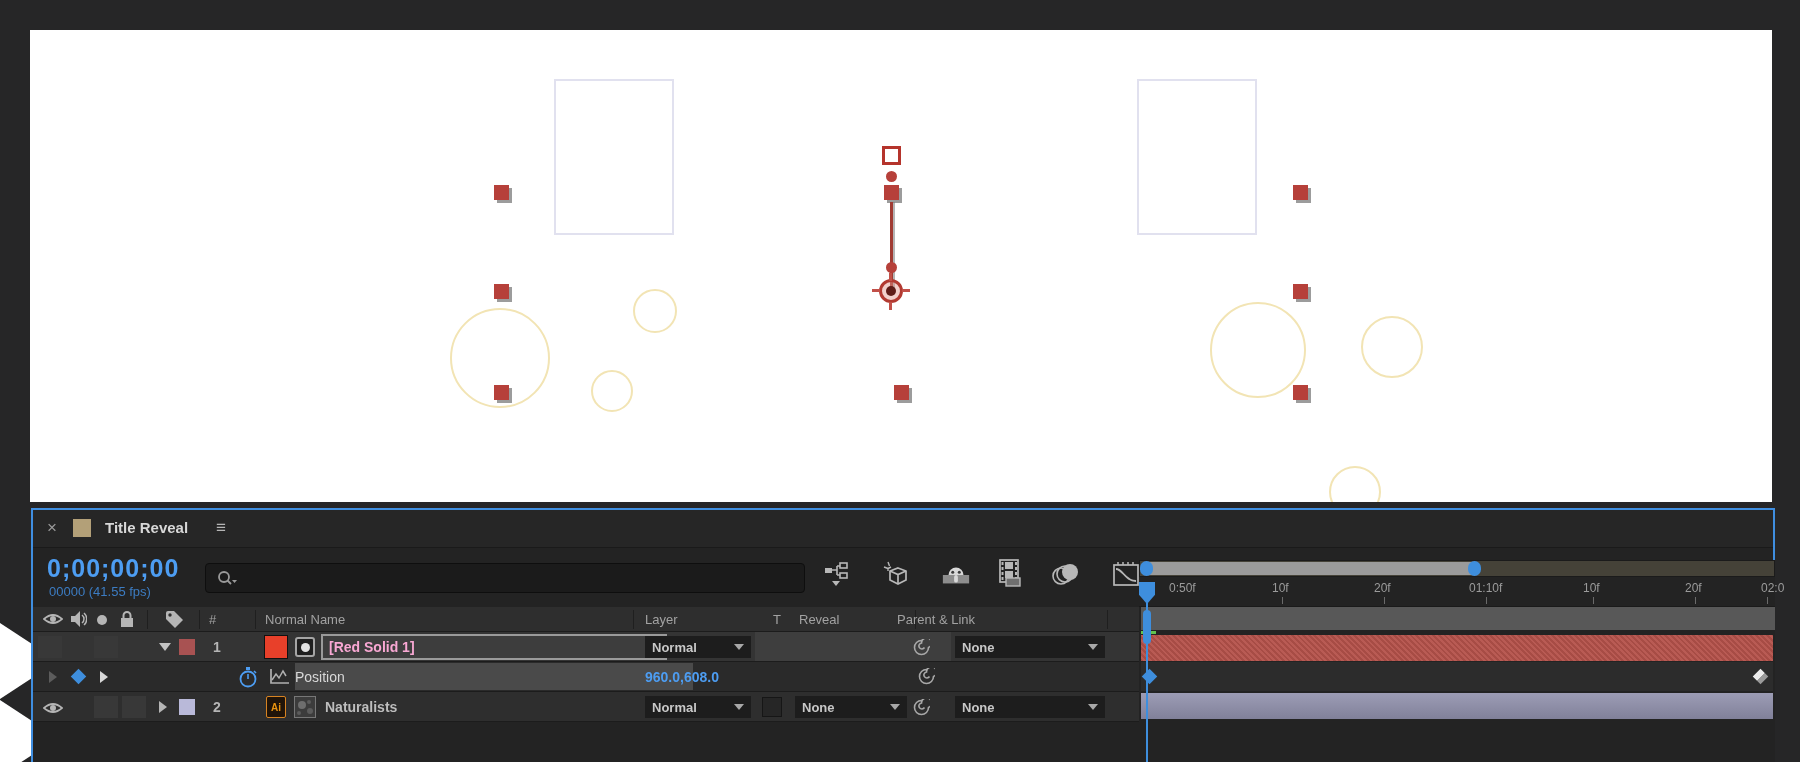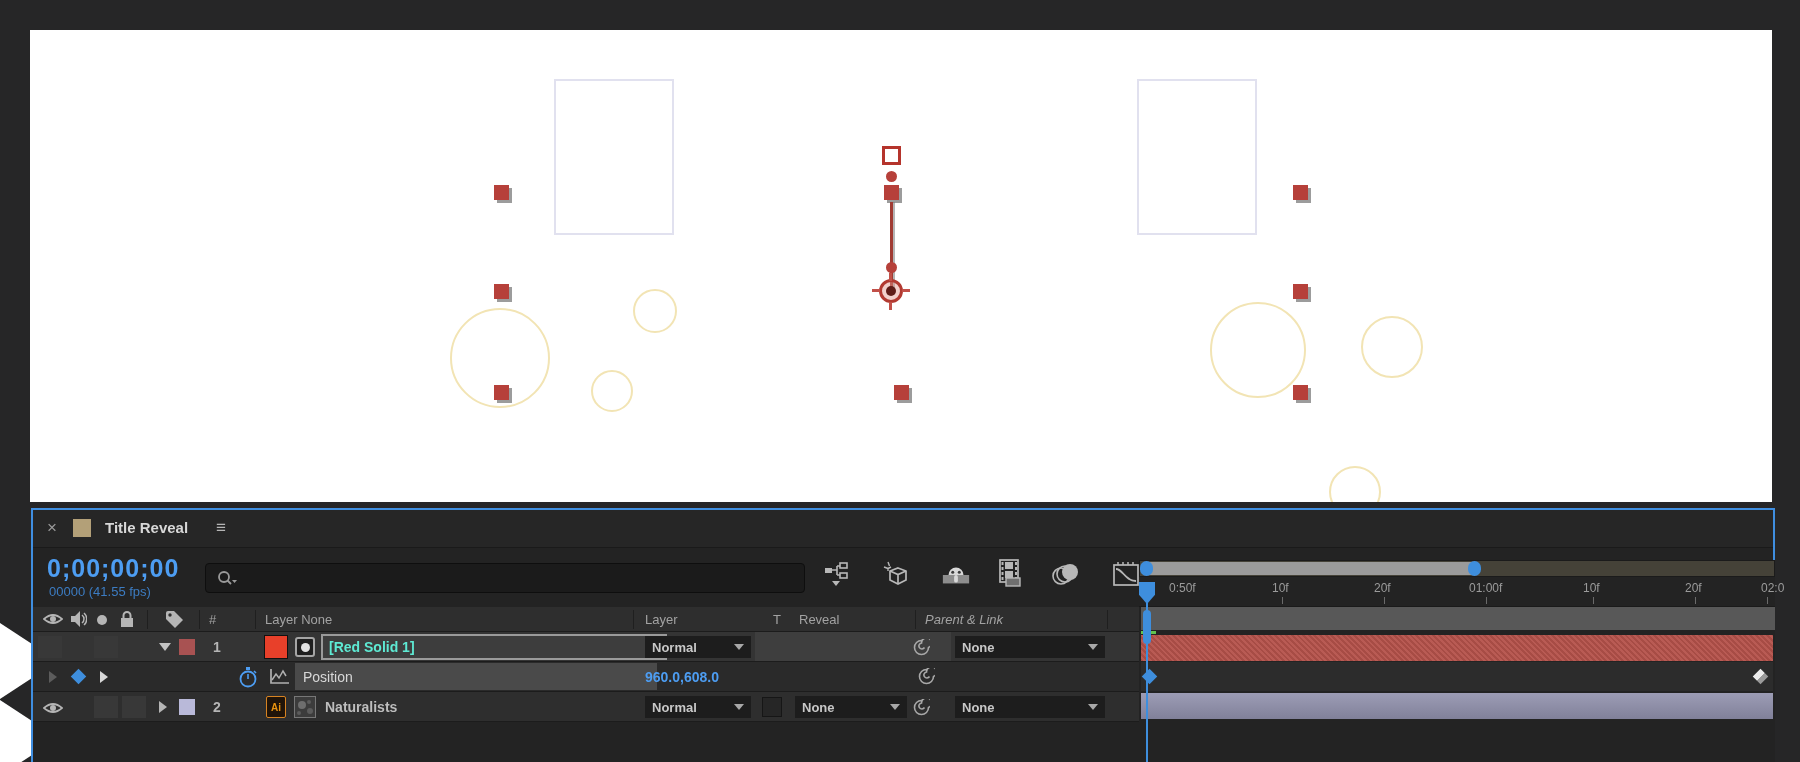--- a/index.html
+++ b/index.html
@@ -56,21 +56,21 @@
   .header-row { background:#2e2e2e; border-bottom:1px solid #1c1c1c; }
   .hdr-label { color:#a2a2a2; font-size:13px; }
   .col-div { width:1px; background:#1f1f1f; }
 
   .lrow { border-bottom:1px solid #1c1c1c; }
   .cellbox { width:24px; height:22px; background:#383838; }
   .tri-down { width:0; height:0; border-left:6px solid transparent; border-right:6px solid transparent; border-top:8px solid #c2c2c2; }
   .tri-rightg { width:0; height:0; border-top:6px solid transparent; border-bottom:6px solid transparent; border-left:8px solid #b5b5b5; }
   .lbl-swatch { width:16px; height:16px; }
   .num { color:#b5b5b5; font-size:14px; font-weight:bold; }
-  .lname { color:#5eead4; font-size:14px; font-weight:bold; }
+  .lname { color:#f9a8d4; font-size:14px; font-weight:bold; }
   .name-field { background:#3d3d3d; border:2px solid #9a9a9a; color:#d5d5d5; }
   .dropdown { background:#1d1d1d; height:22px; display:flex; align-items:center; justify-content:space-between; padding:0 7px; }
   .dd-label { color:#c8c8c8; font-size:13px; font-weight:bold; }
   .chev { width:0; height:0; border-left:5px solid transparent; border-right:5px solid transparent; border-top:6px solid #a8a8a8; }
   .posvalue { color:#4d9df2; font-size:14px; font-weight:bold; }
   .kf { width:11px; height:11px; transform:rotate(45deg); }
   .kf-blue { background:#3e8edd; }
   .kf-gray { background:linear-gradient(90deg,#ececec 50%,#9a9a9a 50%); }
   .track-red { background:#b5524b;
     background-image:repeating-linear-gradient(45deg, rgba(0,0,0,.08) 0 2px, rgba(255,255,255,.05) 2px 4px); }
@@ -204,21 +204,21 @@
     <div class="abs nav-track" style="left:1106px;top:50px;width:636px;height:17px;">
       <div class="abs nav-thumb" style="left:1px;top:1px;width:338px;height:13px;"></div>
       <div class="abs nav-cap" style="left:0;top:0;"></div>
       <div class="abs nav-cap" style="left:328px;top:0;"></div>
     </div>
 
     <div class="abs ruler" style="left:1106px;top:67px;width:636px;height:30px;">
       <span class="abs ruler-label" style="left:30px;top:4px;">0:50f</span>
       <span class="abs ruler-label" style="left:133px;top:4px;">10f</span>
       <span class="abs ruler-label" style="left:235px;top:4px;">20f</span>
-      <span class="abs ruler-label" style="left:330px;top:4px;">01:00f</span>
+      <span class="abs ruler-label" style="left:330px;top:4px;">01:10f</span>
       <span class="abs ruler-label" style="left:444px;top:4px;">10f</span>
       <span class="abs ruler-label" style="left:546px;top:4px;">20f</span>
       <span class="abs ruler-label" style="left:622px;top:4px;">02:0</span>
       <div class="abs tick" style="left:143px;top:20px;"></div>
       <div class="abs tick" style="left:245px;top:20px;"></div>
       <div class="abs tick" style="left:347px;top:20px;"></div>
       <div class="abs tick" style="left:454px;top:20px;"></div>
       <div class="abs tick" style="left:556px;top:20px;"></div>
       <div class="abs tick" style="left:628px;top:20px;"></div>
     </div>
@@ -238,27 +238,27 @@
         <path d="M4.5 8 V5.5 a3.5 3.5 0 0 1 7 0 V8" fill="none" stroke="#b5b5b5" stroke-width="2"></path>
       </svg>
       <div class="abs col-div" style="left:114px;top:3px;height:19px;"></div>
       <svg class="abs" style="left:131px;top:3px;" width="20" height="19" viewBox="0 0 20 19">
         <path d="M10 1 L19 10 L11 18 L2 9 L2 3 a2 2 0 0 1 2 -2 z" fill="#b5b5b5"></path>
         <circle cx="6" cy="5" r="1.7" fill="#2e2e2e"></circle>
       </svg>
       <div class="abs col-div" style="left:166px;top:3px;height:19px;"></div>
       <span class="abs hdr-label" style="left:176px;top:5px;">#</span>
       <div class="abs col-div" style="left:222px;top:3px;height:19px;"></div>
-      <span class="abs hdr-label" style="left:232px;top:5px;">Layer None</span>
+      <span class="abs hdr-label" style="left:232px;top:5px;">Normal Name</span>
       <div class="abs col-div" style="left:600px;top:3px;height:19px;"></div>
       <span class="abs hdr-label" style="left:612px;top:5px;">Layer</span>
       <span class="abs hdr-label" style="left:740px;top:5px;">T</span>
       <span class="abs hdr-label" style="left:766px;top:5px;">Reveal</span>
       <div class="abs col-div" style="left:882px;top:3px;height:19px;"></div>
-      <span class="abs hdr-label" style="left:892px;top:5px;font-style:italic;">Parent &amp; Link</span>
+      <span class="abs hdr-label" style="left:864px;top:5px;">Parent &amp; Link</span>
       <div class="abs col-div" style="left:1074px;top:3px;height:19px;"></div>
     </div>
 
     <div class="abs lrow" style="left:0;top:122px;width:1106px;height:30px;background:#343434;">
       <div class="abs cellbox" style="left:5px;top:4px;"></div>
       <div class="abs cellbox" style="left:61px;top:4px;"></div>
       <div class="abs tri-down" style="left:126px;top:11px;"></div>
       <div class="abs lbl-swatch" style="left:146px;top:7px;background:#a85252;"></div>
       <span class="abs num" style="left:180px;top:7px;">1</span>
       <div class="abs" style="left:231px;top:3px;width:24px;height:24px;background:#e8402a;border:1px solid #111;"></div>
@@ -289,21 +289,21 @@
       <svg class="abs" style="left:204px;top:4px;" width="22" height="22" viewBox="0 0 22 22">
         <circle cx="11" cy="13" r="7.5" fill="none" stroke="#4d9df2" stroke-width="1.8"></circle>
         <rect x="9" y="1" width="4" height="3" fill="#4d9df2"></rect>
         <line x1="11" y1="13" x2="11" y2="8" stroke="#4d9df2" stroke-width="1.6"></line>
         <line x1="17" y1="5" x2="19" y2="7" stroke="#4d9df2" stroke-width="1.6"></line>
       </svg>
       <svg class="abs" style="left:236px;top:6px;" width="22" height="18" viewBox="0 0 22 18">
         <path d="M2 1 V15 H20" fill="none" stroke="#b0b0b0" stroke-width="1.7"></path>
         <path d="M3 12 l4 -6 3 4 4 -7 3 5" fill="none" stroke="#b0b0b0" stroke-width="1.5"></path>
       </svg>
-      <div class="abs" style="left:262px;top:1px;width:362px;height:27px;background:#4a4a4a;display:flex;align-items:center;padding-left:8px;">
+      <div class="abs" style="left:262px;top:1px;width:398px;height:27px;background:#4a4a4a;display:flex;align-items:center;padding-left:0;">
         <span style="color:#d8d8d8;font-size:14px;">Position</span>
       </div>
       <span class="abs posvalue" style="left:612px;top:7px;">960.0,608.0</span>
       <svg class="abs" style="left:885px;top:6px;" width="17" height="17" viewBox="0 0 17 17">
         <path d="M8.5 1.5 A7 7 0 1 0 15.5 8.5 A5 5 0 1 0 8.5 4 A3 3 0 1 0 11.5 8.5" fill="none" stroke="#a8a8a8" stroke-width="1.6"></path>
       </svg>
     </div>
 
     <div class="abs lrow" style="left:0;top:182px;width:1106px;height:30px;background:#2e2e2e;">
       <svg class="abs" style="left:10px;top:9px;" width="20" height="14" viewBox="0 0 20 14">

